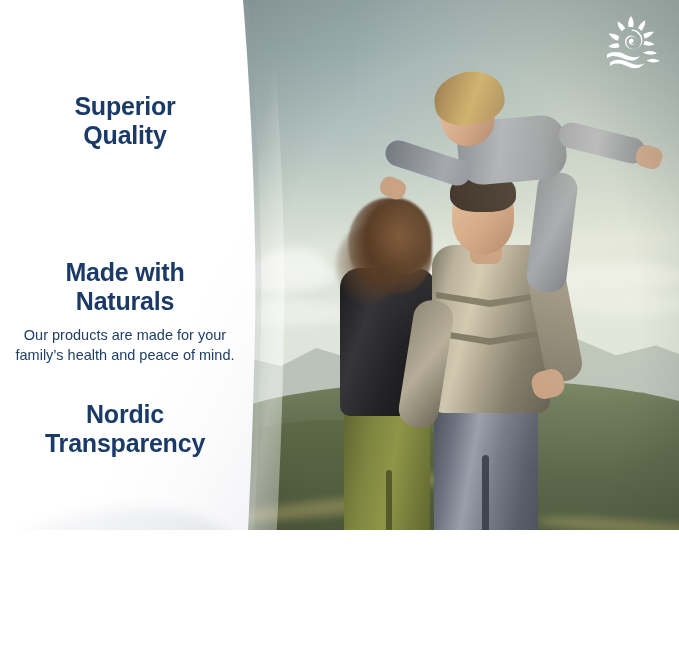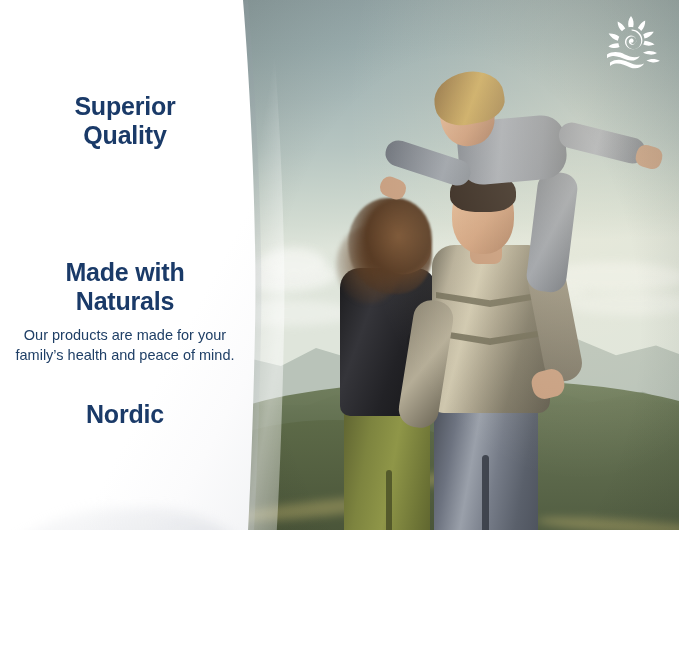--- a/index.html
+++ b/index.html
@@ -369,21 +369,21 @@
     <div class="block b1">
       <h2><span>Superior</span><br><span>Quality</span></h2>
     </div>
 
     <div class="block b2">
       <h2><span>Made with</span><br><span>Naturals</span></h2>
       <p>Our products are made for your family’s health and peace of mind.</p>
     </div>
 
     <div class="block b3">
-      <h2><span>Nordic</span><br></h2>
+      <h2><span>Nordic</span><br><span>Transparency</span></h2>
     </div>
 
   </div>
 
   <div class="logo">
     <svg viewBox="0 0 62 56" width="62" height="56" aria-hidden="true">
       <g fill="#ffffff">
 
         <path d="M30 2 C32.5 5 33.2 9.5 32.2 13.2 C30.6 12.8 29 12.8 27.6 13.2 C26.6 9.4 27.4 5.2 30 2 Z"></path>
         <path d="M44.2 6.4 C44.4 10.4 42.9 14.4 40.2 16.9 C39.3 15.7 38.2 14.7 36.9 14 C38.6 10.6 41.1 7.8 44.2 6.4 Z"></path>

